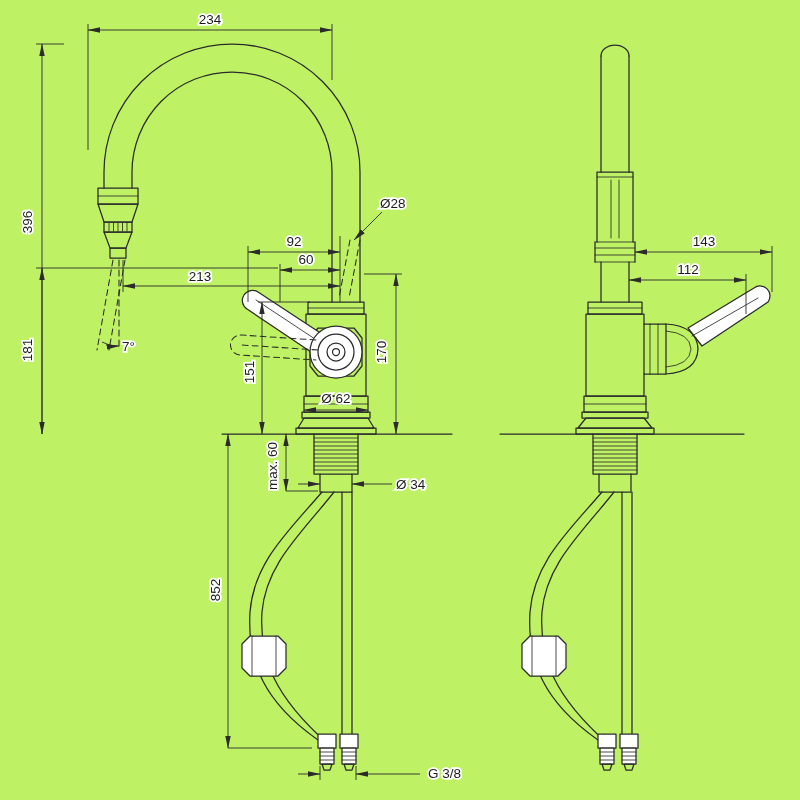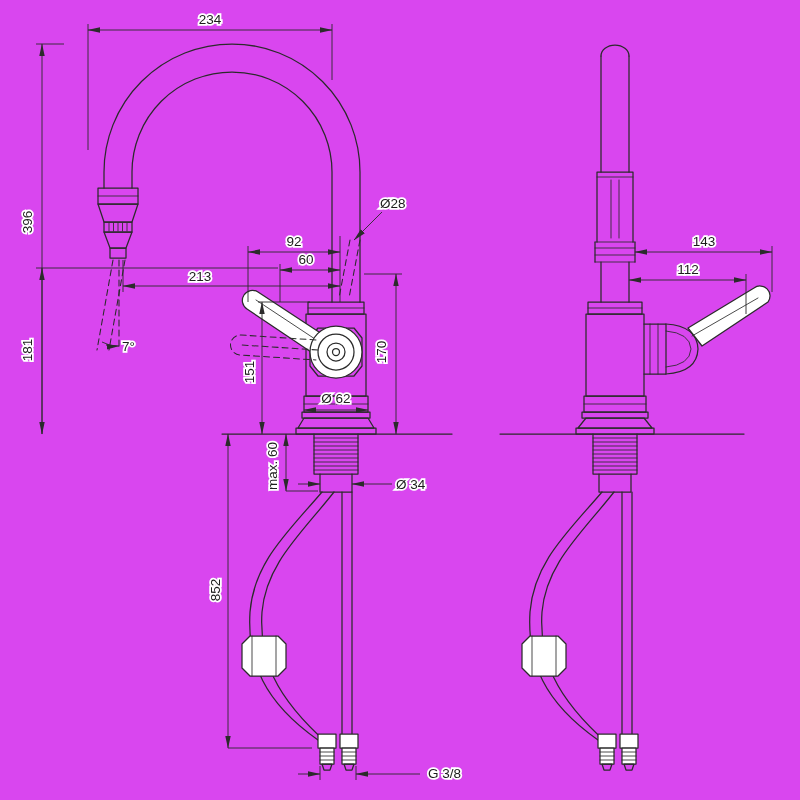--- a/index.html
+++ b/index.html
@@ -1,16 +1,16 @@
 <!DOCTYPE html>
 <html><head>
 <meta charset="utf-8">
 <style>
   html,body { margin:0; padding:0; background:#ffffff; }
-  #canvas { position:relative; width:800px; height:800px; background:#d946ef; overflow:hidden; }
+  #canvas { position:relative; width:800px; height:800px; background:#bef264; overflow:hidden; }
   svg { display:block; }
 
   
   .obj path, .obj circle { fill:none; stroke:#2b2b2b; stroke-width:1.25; stroke-linejoin:round; stroke-linecap:round; }
   .obj .thin { stroke-width:0.85; }
   .obj .fw { fill:#ffffff; }
   .obj .dash { stroke-dasharray:6 4; stroke-width:1.05; }
 
   
   .dims path { fill:none; stroke:#2b2b2b; stroke-width:0.9; stroke-linecap:butt; }

